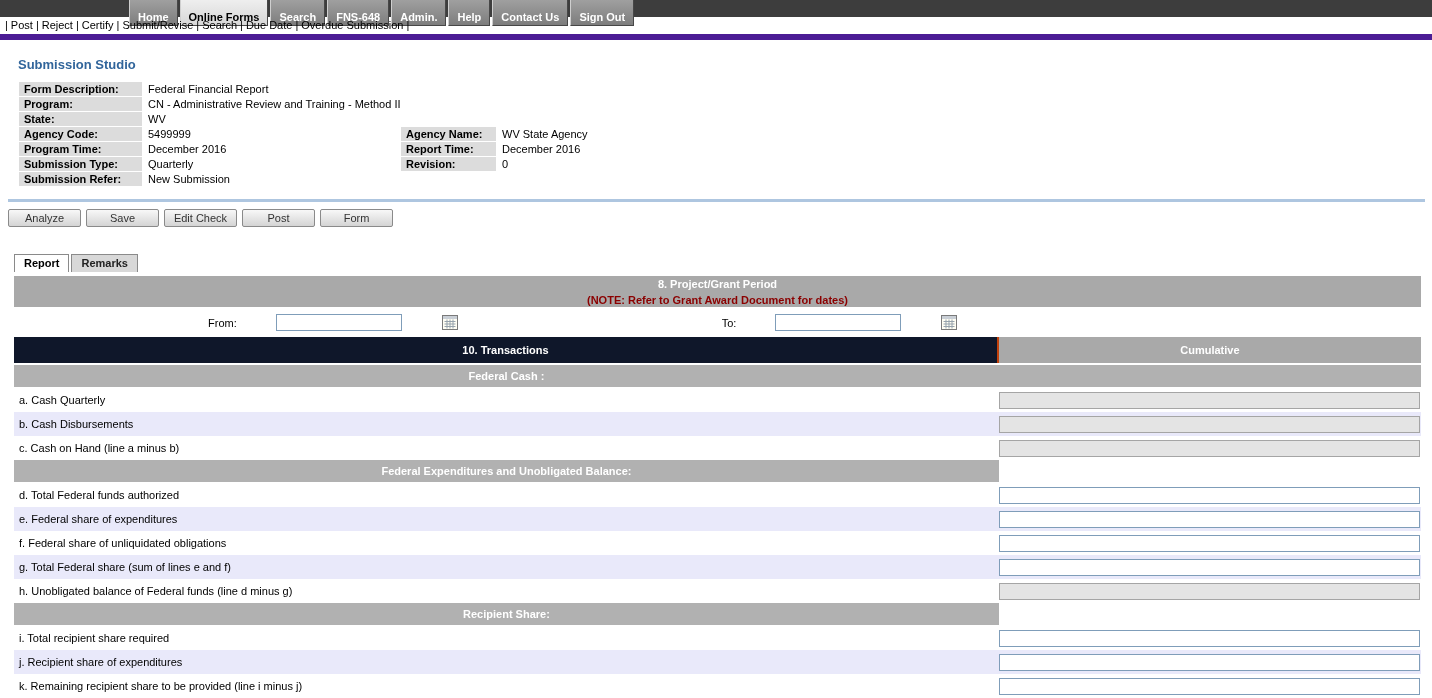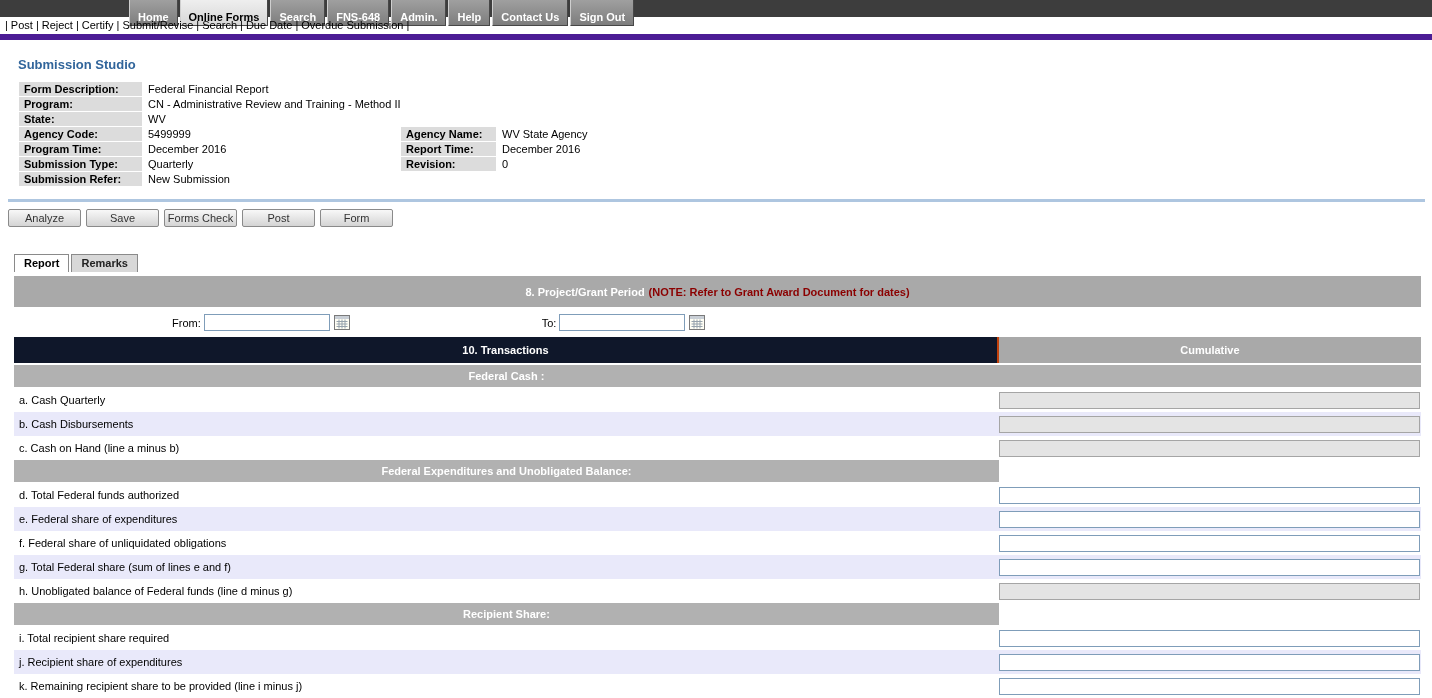--- a/index.html
+++ b/index.html
@@ -44,23 +44,23 @@
 
   
   .tabs { margin:27px 0 0 14px; height:18px; }
   .tab { display:inline-block; padding:2px 9px 3px; margin-right:2px; font-size:11px; font-weight:bold;
     border:1px solid #8a8a8a; border-bottom:none; background:#d8d8d8; color:#222; cursor:pointer; }
   .tab.active { background:#fff; color:#000; }
 
   
   .rpt { margin:4px 0 0 14px; width:1407px; }
   .rpt-period-header { height:31px; background:#a9a9a9; color:#fff; font-weight:bold;
-    display:flex; align-items:center; justify-content:center; gap:4px; margin-bottom:1px; }
+    display:flex; align-items:center; justify-content:center; gap:4px; margin-bottom:1px;flex-direction:column; }
   .rpt-period-note { color:#8b0000; }
-  .rpt-period-row { height:29px; display:flex; align-items:center; background:#fff; }
+  .rpt-period-row { height:29px; display:flex; align-items:center; background:#fff;gap:36px; }
   .spacer1 { width:158px; }
   .spacer2 { width:192px; }
   .fld-label { margin-right:3px; }
   .date-input { width:126px; height:17px; border:1px solid #7f9db9; background:#fff;
     font-family:inherit; font-size:11px; padding:0 2px; }
   .cal-btn { margin-left:4px; display:inline-flex; cursor:pointer; }
 
   .rpt-cols { display:flex; height:26px; margin-bottom:2px; }
   .rpt-col-left { width:70%; background:#0f172a; color:#fff; font-weight:bold;
     display:flex; align-items:center; justify-content:center; border-right:2px solid #c2410c; }
@@ -132,21 +132,21 @@
       </tr>
       <tr>
         <td class="info-label">Submission Refer:</td>
         <td class="info-value" colspan="3">New Submission</td>
       </tr>
     </tbody>
 </table>
 
 <div class="hr-blue"></div>
 
-<div class="toolbar" id="toolbar"><button class="tb-btn">Analyze</button><button class="tb-btn">Save</button><button class="tb-btn">Forms Check</button><button class="tb-btn">Post</button><button class="tb-btn">Form</button></div>
+<div class="toolbar" id="toolbar"><button class="tb-btn">Analyze</button><button class="tb-btn">Save</button><button class="tb-btn">Edit Check</button><button class="tb-btn">Post</button><button class="tb-btn">Form</button></div>
 
 <div class="tabs" id="tabs"><span class="tab active">Report</span><span class="tab">Remarks</span></div>
 
 <div class="rpt">
   <div class="rpt-period-header">
     <span>8. Project/Grant Period</span>
     <span class="rpt-period-note">(NOTE: Refer to Grant Award Document for dates)</span>
   </div>
 
   <div class="rpt-period-row">

